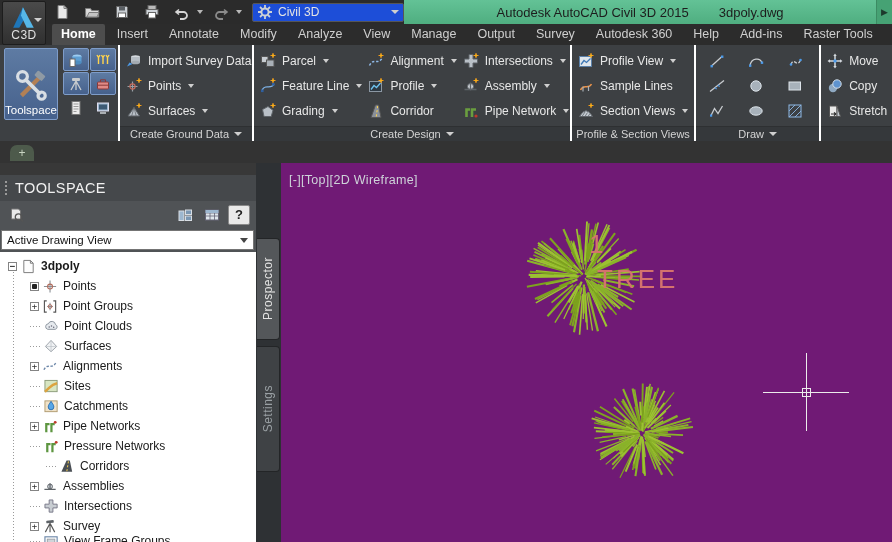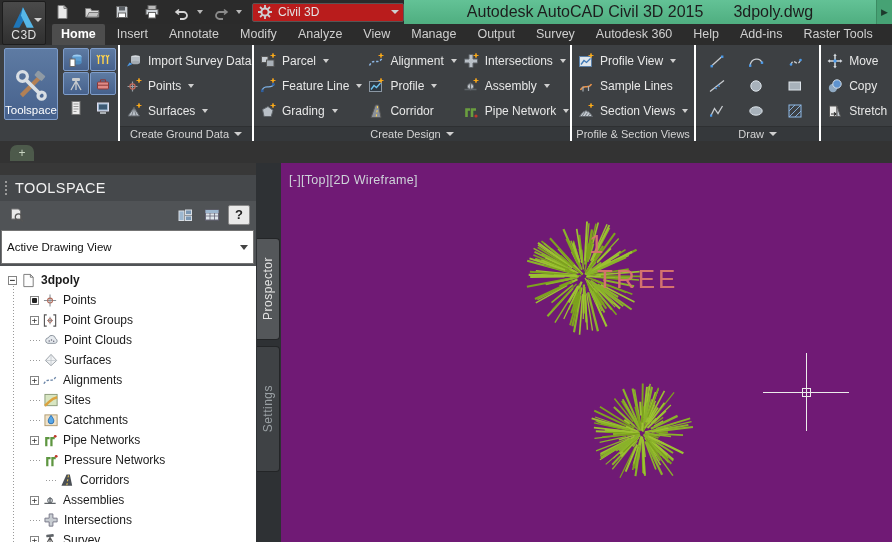--- a/index.html
+++ b/index.html
@@ -5,35 +5,35 @@
   * { margin:0; padding:0; box-sizing:border-box; }
   html,body { width:892px; height:542px; overflow:hidden; background:#2b2b2b;
     font-family:"Liberation Sans", sans-serif; -webkit-font-smoothing:antialiased; }
   .ic { display:inline-flex; align-items:center; justify-content:center; flex:0 0 auto; }
   .ic svg { display:block; }
 
   
   #titlebar { position:absolute; left:0; top:0; width:892px; height:24px; background:#2b2b2b; }
   #title-green { position:absolute; left:404px; top:0; width:472px; height:24px;
     background:linear-gradient(#63c296,#4fae80); display:flex; align-items:center; justify-content:center; }
-  #title-text { font-size:16px; color:#1d1d1d; display:flex; gap:30px; white-space:nowrap;align-items:center; }
+  #title-text { font-size:13px; color:#1d1d1d; display:flex; gap:30px; white-space:nowrap;align-items:center; }
   #title-expand { position:absolute; right:0; top:0; width:16px; height:24px; background:#46a274;
     color:#1d3a2c; font-size:9px; display:flex; align-items:center; justify-content:center; border-left:1px solid #3c8b63; }
   #app-button { position:absolute; left:2px; top:1px; width:44px; height:44px; z-index:5;
     background:linear-gradient(#4a4a4a,#303030); border:1px solid #1d1d1d; border-radius:2px;
     display:flex; flex-direction:column; align-items:center; justify-content:center; }
   #app-button .c3d { font-size:12px; color:#e0e0e0; margin-top:-1px; letter-spacing:.5px; }
   #app-caret { position:absolute; right:3px; top:16px; width:0; height:0;
     border-left:4px solid transparent; border-right:4px solid transparent; border-top:4px solid #cfcfcf; }
   #qat { position:absolute; left:50px; top:0; height:24px; display:flex; align-items:center; gap:6px; }
   .qat-btn { width:24px; height:20px; display:flex; align-items:center; justify-content:center; border-radius:2px; }
   .qat-caret { width:0; height:0; border-left:3.5px solid transparent; border-right:3.5px solid transparent;
     border-top:4px solid #b8b8b8; margin-left:-3px; }
   #workspace-select { display:flex; align-items:center; gap:5px; width:152px; height:19px;
-    background:#b91c1c; border:1px solid #565656; border-radius:2px; padding:0 4px; margin-left:4px; }
+    background:#1d4ed8; border:1px solid #565656; border-radius:2px; padding:0 4px; margin-left:4px; }
   #workspace-select .ws-label { color:#e3e3e3; font-size:12px; flex:1; }
   .ws-caret { width:0; height:0; border-left:4px solid transparent; border-right:4px solid transparent; border-top:4px solid #cfcfcf; }
   #qat-customize { display:flex; flex-direction:column; align-items:center; margin-left:2px; }
   #qat-customize .bar { width:9px; height:1.5px; background:#b8b8b8; margin-bottom:2px; }
 
   
   #ribbon-tabs { position:absolute; left:0; top:24px; width:892px; height:21px; background:#2c2c2c;
     display:flex; align-items:flex-end; padding-left:52px; overflow:hidden; }
   .rtab { font-size:12.5px; color:#cfcfcf; padding:3px 9px 4px; margin-right:3px; white-space:nowrap; border-radius:2px 2px 0 0; }
   .rtab.active { background:#4d4d4d; color:#ffffff;font-weight:bold; }
@@ -80,21 +80,21 @@
   #ts-gap { height:12px; background:#383838; }
   #ts-header { height:26px; background:#45484b; display:flex; align-items:center; padding-left:4px; }
   #ts-grip { width:5px; height:16px; margin-right:6px;
     background-image:radial-gradient(circle, #9a9a9a 1px, transparent 1.2px); background-size:4px 4px; }
   #ts-title { color:#f0f0f0; font-size:14.5px; letter-spacing:.4px; }
   #ts-toolbar { height:27px; background:#505356; display:flex; align-items:center; padding:0 6px; gap:5px; }
   #ts-toolbar .spacer { flex:1; }
   .ts-tool { width:22px; height:20px; display:flex; align-items:center; justify-content:center; border-radius:2px; }
   .ts-tool.boxed { background:#e9e9e9; border:1px solid #8a8a8a; color:#222; font-size:13px; font-weight:bold; }
   #ts-combo-wrap { padding:2px 2px 2px 1px; background:#505356; }
-  #ts-combo { height:34px; background:#ffffff; border:1px solid #747474; display:flex; align-items:center; padding:0 5px; }
+  #ts-combo { height:20px; background:#ffffff; border:1px solid #747474; display:flex; align-items:center; padding:0 5px; }
   #ts-combo .cv { flex:1; font-size:11.5px; color:#111; }
   #ts-combo .chev { width:0; height:0; border-left:4px solid transparent; border-right:4px solid transparent; border-top:5px solid #444; }
   #ts-tree { flex:1; background:#ffffff; position:relative; overflow:hidden; padding-top:4px; }
   #tree-guide { position:absolute; left:13px; top:14px; width:1px;
     background-image:repeating-linear-gradient(to bottom,#9a9a9a 0 1px,transparent 1px 3px); }
   .trow { height:20px; display:flex; align-items:center; font-size:12px; color:#1a1a1a; position:relative; }
   .trow .stub { width:10px; height:1px; background-image:repeating-linear-gradient(to right,#9a9a9a 0 1px,transparent 1px 3px); }
   .expbox { width:9px; height:9px; border:1px solid #848484; background:#fff; display:flex; align-items:center;
     justify-content:center; font-size:9px; line-height:8px; color:#333; flex:0 0 auto; font-family:"DejaVu Sans Mono",monospace; }
   .expdot { width:5px; height:5px; background:#222; border-radius:1px; }

